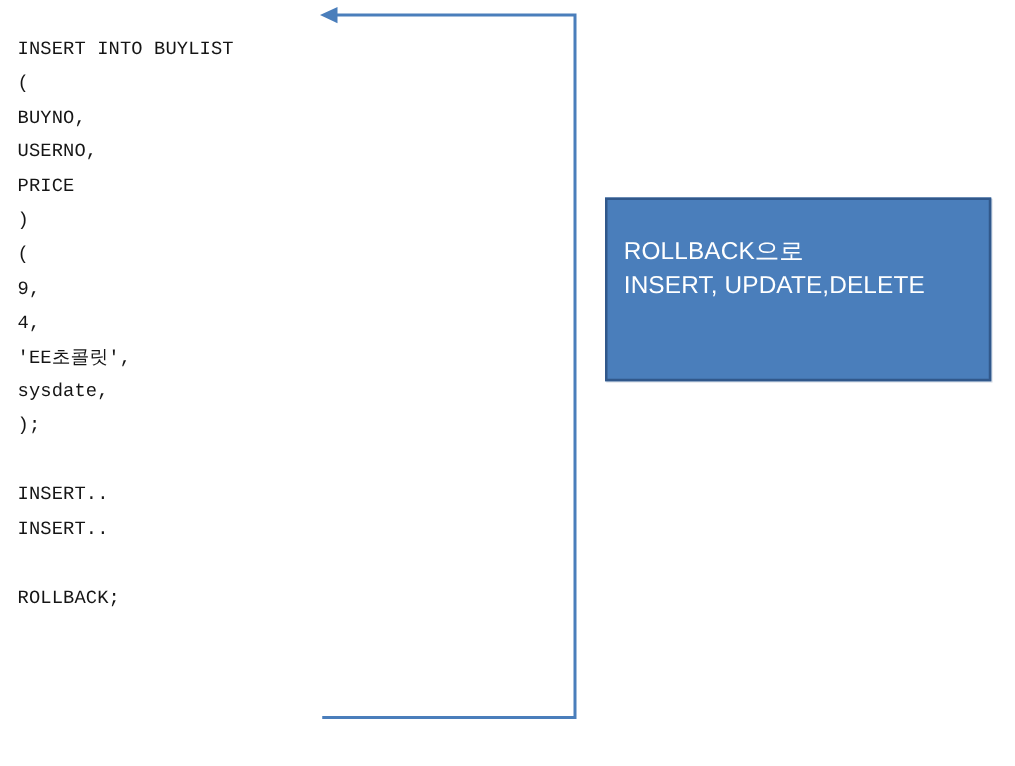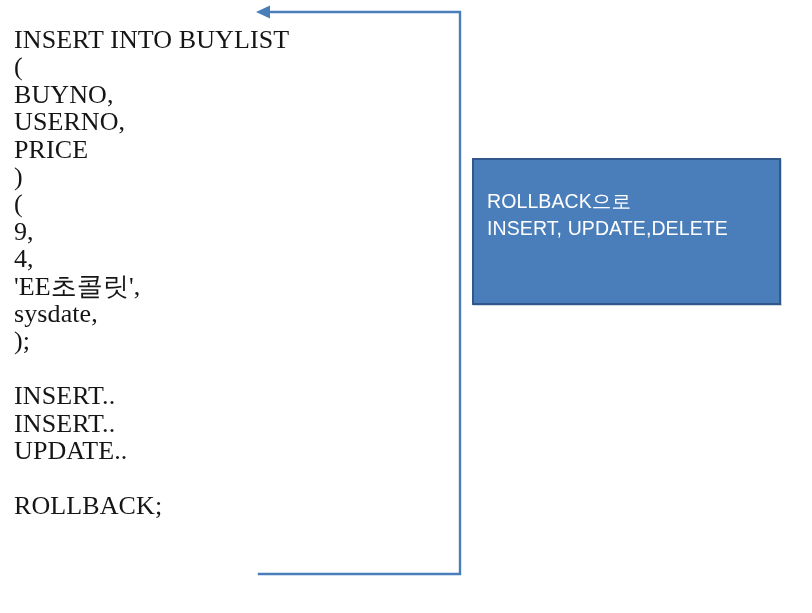--- a/index.html
+++ b/index.html
@@ -17,35 +17,35 @@
   }
 
   
   #sql-block {
     position: absolute;
     left: 14px;
     top: 26px;
     width: 300px;
   }
   .sql-line {
-    font-family: Liberation Serif, serif;
-    font-size: 26px;
+    font-family: Liberation Mono, monospace;
+    font-size: 15px;
     line-height: 27.4px;
     color: #151515;
     white-space: pre;
     letter-spacing: 0.1px;
   }
   .sql-line.blank {
     color: transparent;
   }
 
   
   #callout-box {
     position: absolute;
-    left: 472px;
+    left: 484px;
     top: 158px;
     width: 309px;
     height: 147px;
     box-sizing: border-box;
     background: #4a7ebb;
     border: 2px solid #31588b;
     box-shadow: 1px 1px 0 rgba(120,140,170,0.35);
   }
   #callout-text {
     position: absolute;
@@ -84,21 +84,20 @@
   <div class="sql-line">)</div>
   <div class="sql-line">(</div>
   <div class="sql-line">9,</div>
   <div class="sql-line">4,</div>
   <div class="sql-line">'EE초콜릿',</div>
   <div class="sql-line">sysdate,</div>
   <div class="sql-line">);</div>
   <div class="sql-line blank">&nbsp;</div>
   <div class="sql-line">INSERT..</div>
   <div class="sql-line">INSERT..</div>
-  <div class="sql-line">UPDATE..</div>
   <div class="sql-line blank">&nbsp;</div>
   <div class="sql-line">ROLLBACK;</div>
 </div>
 
 <svg id="arrow-connector" viewBox="0 0 812 613" width="812" height="613" xmlns="http://www.w3.org/2000/svg">
   <g fill="none" stroke="#4a7ebb" stroke-width="2.4" stroke-linecap="square" stroke-linejoin="miter">
     <path d="M 259 574 L 460 574 L 460 12 L 266 12"></path>
   </g>
   <path d="M 256 12 L 270 5.5 L 270 18.5 Z" fill="#4a7ebb" stroke="none"></path>
 </svg>

